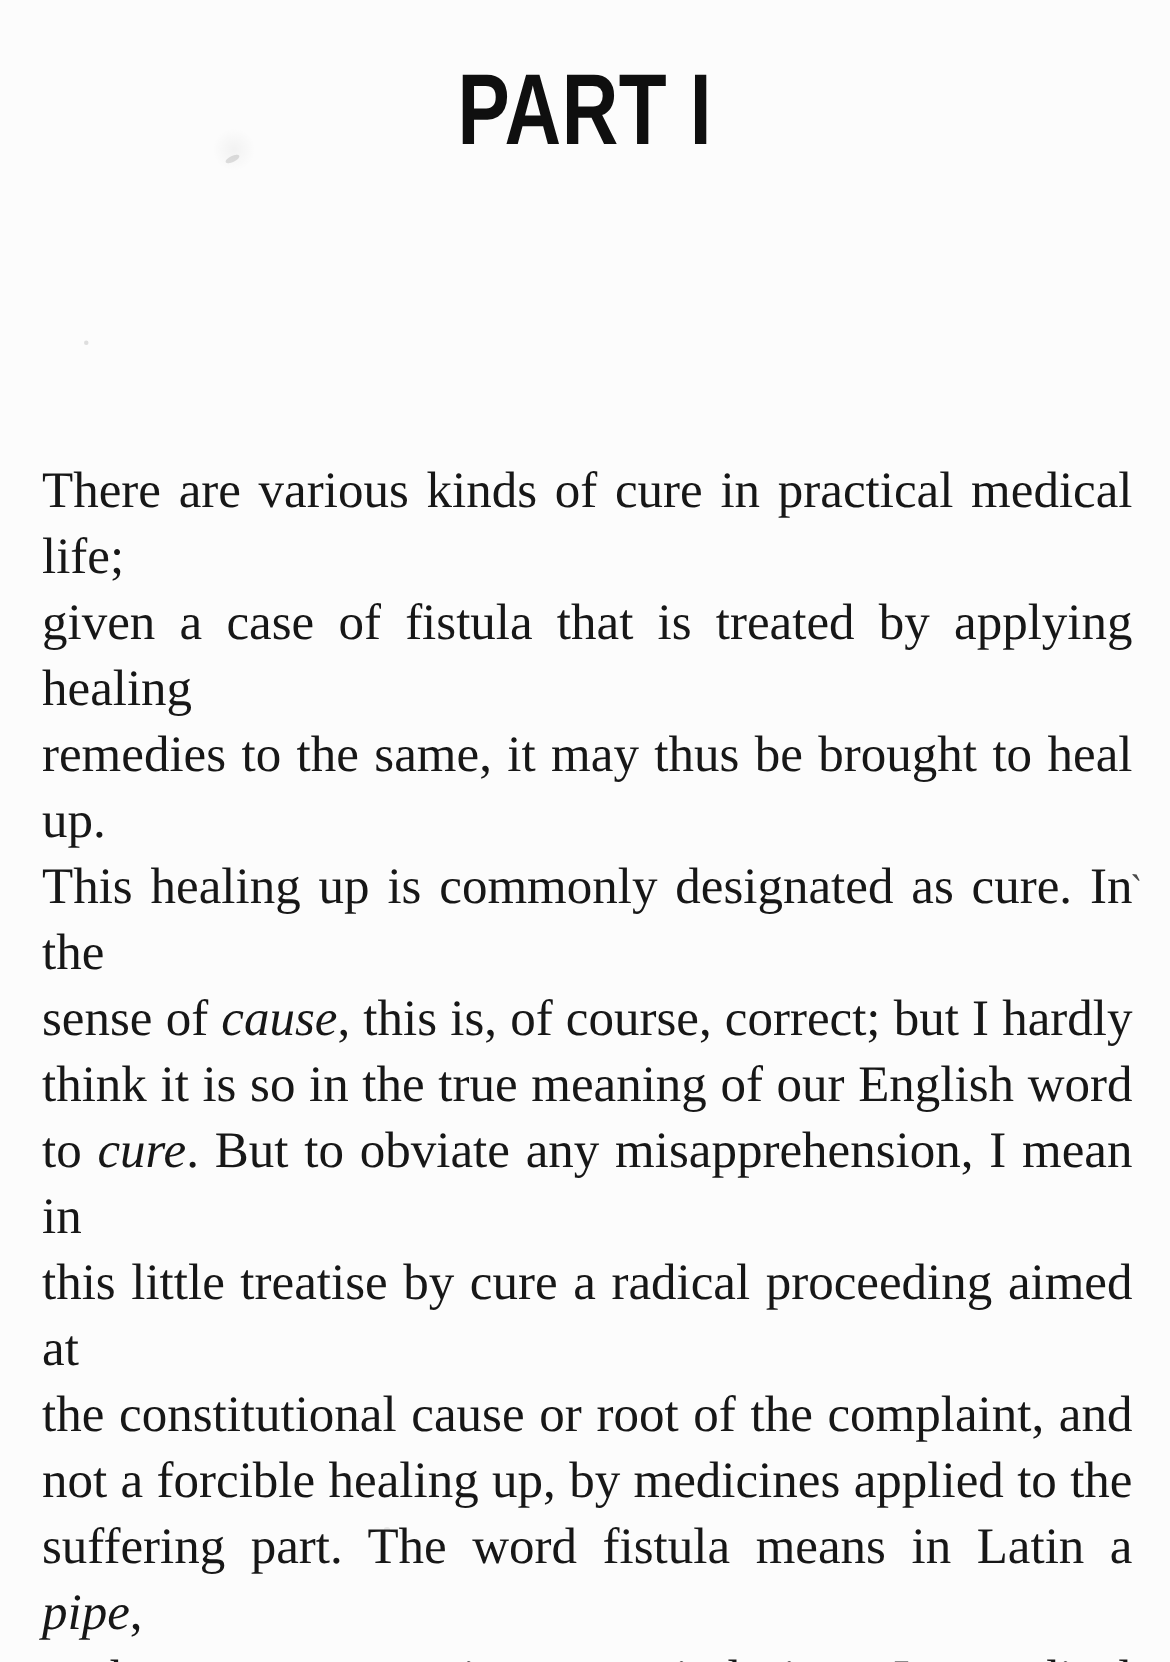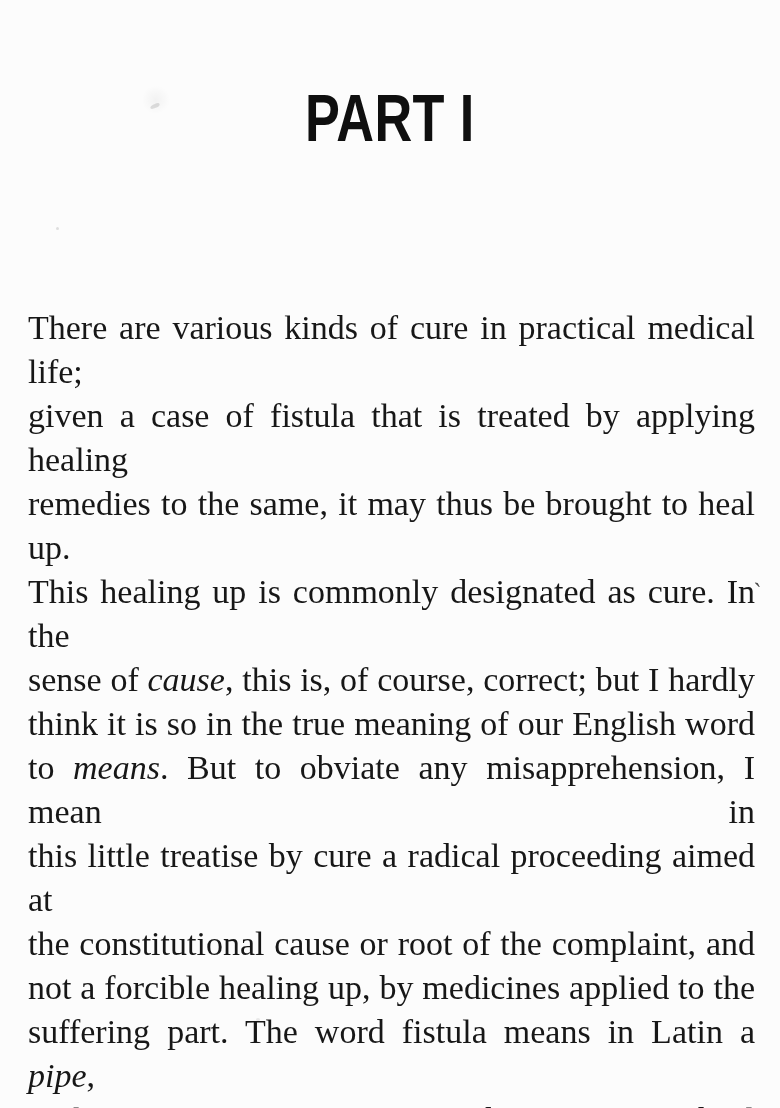--- a/index.html
+++ b/index.html
@@ -19,21 +19,21 @@
   .page {
     position: relative;
     width: 780px;
     height: 1108px;
     background:
       radial-gradient(circle at 20% 9%, rgba(0,0,0,0.04), rgba(0,0,0,0) 1.2%),
       var(--paper);
   }
   .part-title {
     margin: 0;
-    padding-top: 84px;
+    padding-top: 40px;
     text-align: center;
     line-height: 1;
   }
   .part-title-text {
     display: inline-block;
     font-family: "Liberation Sans", sans-serif;
     font-weight: 700;
     font-size: 67px;
     color: #0f0f0f;
     letter-spacing: 0.5px;
@@ -79,21 +79,21 @@
 <div class="page">
 
   <h1 class="part-title"><span class="part-title-text">PART I</span></h1>
 
   <p class="body-paragraph"><span>There are various kinds of cure in practical medical life;
 given a case of fistula that is treated by applying healing
 remedies to the same, it may thus be brought to heal up.
 This healing up is commonly designated as cure. In the
 sense of </span><em>cause</em><span>, this is, of course, correct; but I hardly
 think it is so in the true meaning of our English word
-to </span><em>means</em><span>. But to obviate any misapprehension, I mean in
+to </span><em>cure</em><span>. But to obviate any misapprehension, I mean in
 this little treatise by cure a radical proceeding aimed at
 the constitutional cause or root of the complaint, and
 not a forcible healing up, by medicines applied to the
 suffering part. The word fistula means in Latin a </span><em>pipe</em><span>,
 such as a water-pipe or wind-pipe. In medical language
 it signifies a really or assumedly pipe-shaped canal in
 the living tissue, and may occur in various regions of
 the body. We are here principally concerned with fistula</span></p>
 
   <span class="scan-artifact">`</span>

